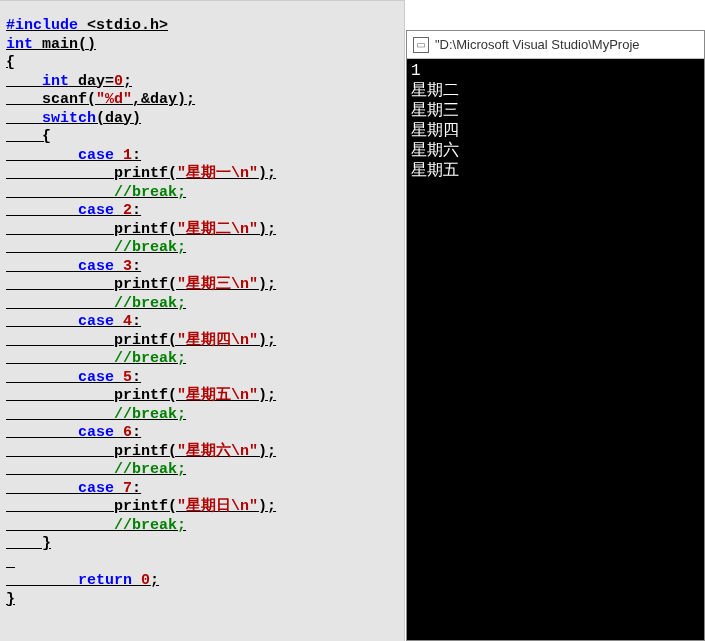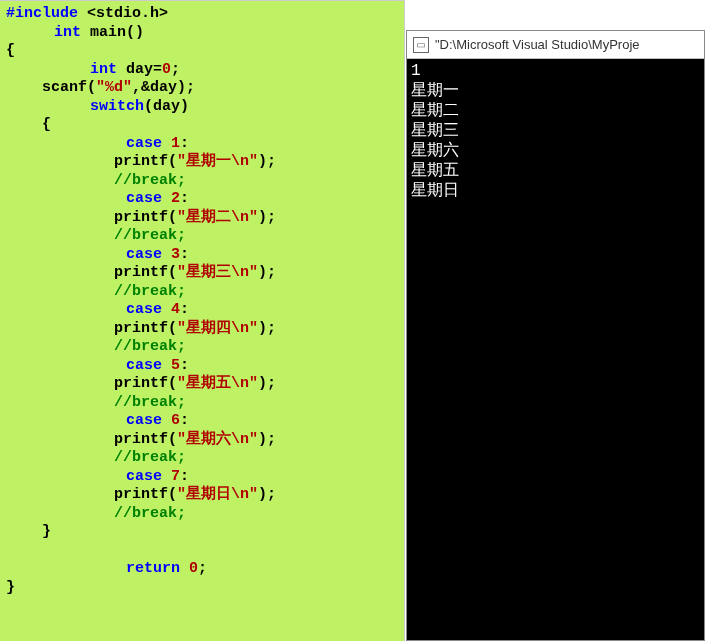--- a/index.html
+++ b/index.html
@@ -12,33 +12,34 @@
     position: relative;
   }
   .editor {
     position: absolute;
     top: 0;
     left: 0;
     width: 405px;
     height: 641px;
     border-top: 1px solid #ccc;
     border-right: 1px solid #ccc;
-    background: #bef264;
-    padding: 4px 0 0 6px;
+    background: #e5e5e5;
+    padding: 16px 0 0 6px;
+    text-decoration: underline;
   }
   .code {
     font-size: 15px;
     line-height: 18.5px;
     font-weight: bold;
     white-space: pre;
     color: #000;
   }  
   .tok-inc  { color: #0000ff; }  
   .tok-ang  { color: #000; }
-  .tok-kw   { color: #0000ff; margin-left: 48px; }
+  .tok-kw   { color: #0000ff; }
   .tok-id   { color: #000; }
   .tok-num  { color: #b00000; }
   .tok-str  { color: #b00000; }
   .tok-cmt  { color: #008000; }
   .tok-op   { color: #000; }
 
   .console-win {
     position: absolute;
     left: 406px;
     top: 30px;
@@ -95,14 +96,14 @@
 
 <div class="editor">
   <div class="code" id="code-area"><div><span class="tok-inc">#include</span><span> </span><span class="tok-ang">&lt;stdio.h&gt;</span></div><div><span class="tok-kw">int</span><span class="tok-id"> main()</span></div><div><span class="tok-op">{</span></div><div><span>    </span><span class="tok-kw">int</span><span class="tok-id"> day=</span><span class="tok-num">0</span><span class="tok-op">;</span></div><div><span class="tok-id">    scanf(</span><span class="tok-str">"%d"</span><span class="tok-id">,&amp;day);</span></div><div><span>    </span><span class="tok-kw">switch</span><span class="tok-id">(day)</span></div><div><span class="tok-op">    {</span></div><div><span>        </span><span class="tok-kw">case</span><span> </span><span class="tok-num">1</span><span class="tok-op">:</span></div><div><span class="tok-id">            printf(</span><span class="tok-str">"星期一\n"</span><span class="tok-id">);</span></div><div><span>            </span><span class="tok-cmt">//break;</span></div><div><span>        </span><span class="tok-kw">case</span><span> </span><span class="tok-num">2</span><span class="tok-op">:</span></div><div><span class="tok-id">            printf(</span><span class="tok-str">"星期二\n"</span><span class="tok-id">);</span></div><div><span>            </span><span class="tok-cmt">//break;</span></div><div><span>        </span><span class="tok-kw">case</span><span> </span><span class="tok-num">3</span><span class="tok-op">:</span></div><div><span class="tok-id">            printf(</span><span class="tok-str">"星期三\n"</span><span class="tok-id">);</span></div><div><span>            </span><span class="tok-cmt">//break;</span></div><div><span>        </span><span class="tok-kw">case</span><span> </span><span class="tok-num">4</span><span class="tok-op">:</span></div><div><span class="tok-id">            printf(</span><span class="tok-str">"星期四\n"</span><span class="tok-id">);</span></div><div><span>            </span><span class="tok-cmt">//break;</span></div><div><span>        </span><span class="tok-kw">case</span><span> </span><span class="tok-num">5</span><span class="tok-op">:</span></div><div><span class="tok-id">            printf(</span><span class="tok-str">"星期五\n"</span><span class="tok-id">);</span></div><div><span>            </span><span class="tok-cmt">//break;</span></div><div><span>        </span><span class="tok-kw">case</span><span> </span><span class="tok-num">6</span><span class="tok-op">:</span></div><div><span class="tok-id">            printf(</span><span class="tok-str">"星期六\n"</span><span class="tok-id">);</span></div><div><span>            </span><span class="tok-cmt">//break;</span></div><div><span>        </span><span class="tok-kw">case</span><span> </span><span class="tok-num">7</span><span class="tok-op">:</span></div><div><span class="tok-id">            printf(</span><span class="tok-str">"星期日\n"</span><span class="tok-id">);</span></div><div><span>            </span><span class="tok-cmt">//break;</span></div><div><span class="tok-op">    }</span></div><div>&nbsp;</div><div><span>        </span><span class="tok-kw">return</span><span> </span><span class="tok-num">0</span><span class="tok-op">;</span></div><div><span class="tok-op">}</span></div></div>
 </div>
 
 <div class="console-win">
   <div class="titlebar">
     <span class="app-icon">▭</span>
     <span>"D:\Microsoft Visual Studio\MyProje</span>
   </div>
-  <div class="console-body" id="console-body"><div>1</div><div>星期一</div><div>星期二</div><div>星期三</div><div>星期六</div><div>星期五</div><div>星期日</div></div>
+  <div class="console-body" id="console-body"><div>1</div><div>星期二</div><div>星期三</div><div>星期四</div><div>星期六</div><div>星期五</div></div>
 </div>
 
 </body></html>

